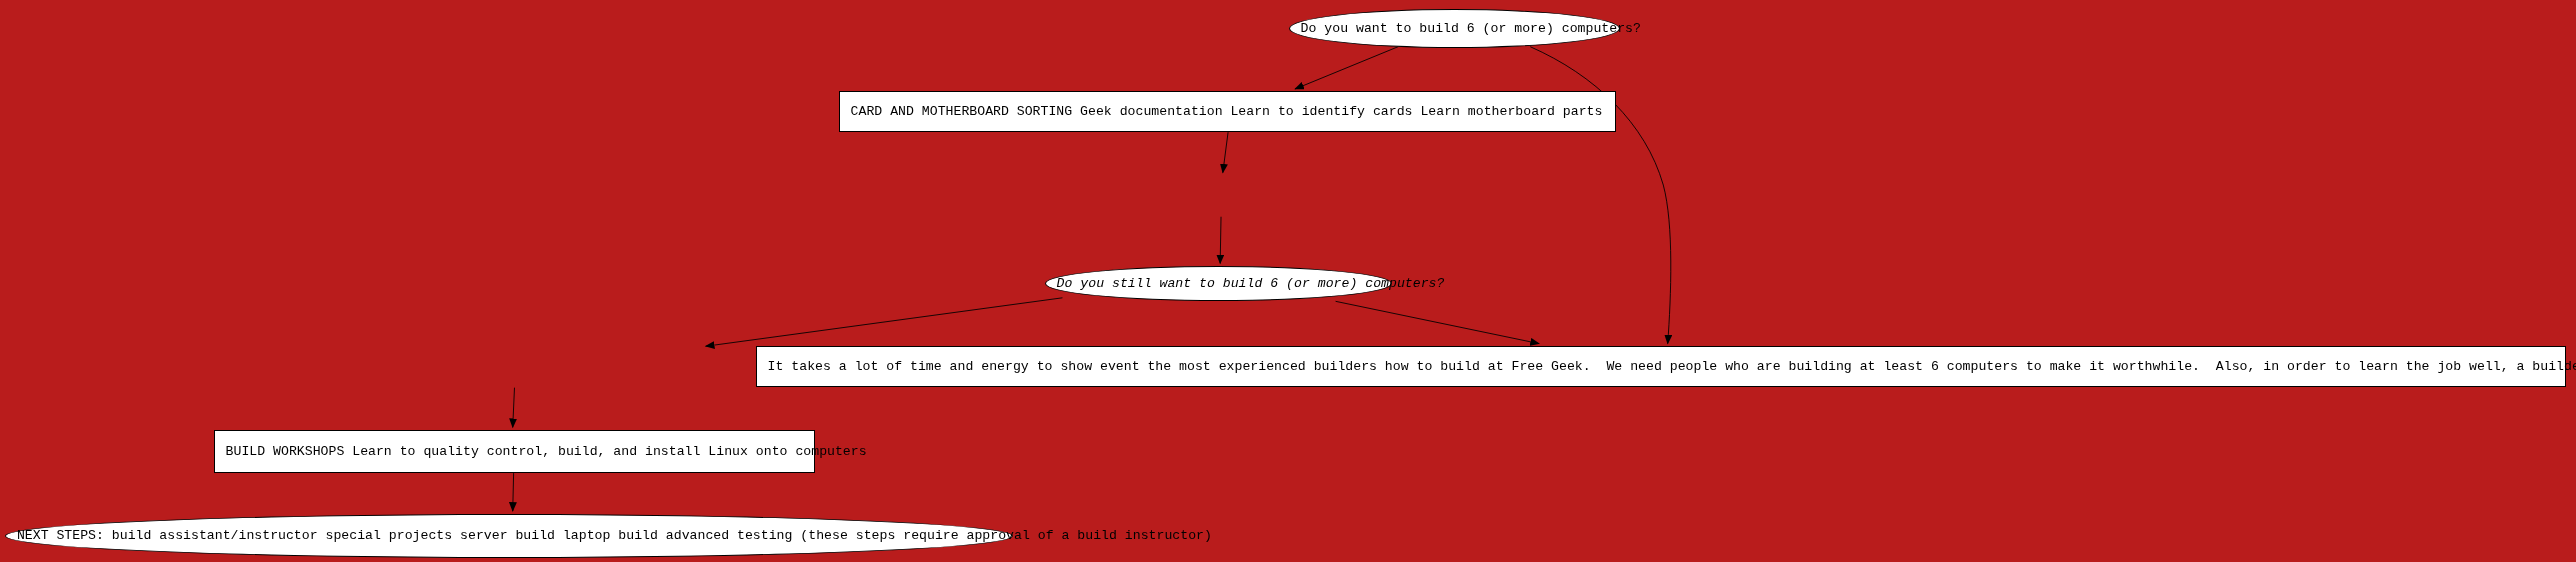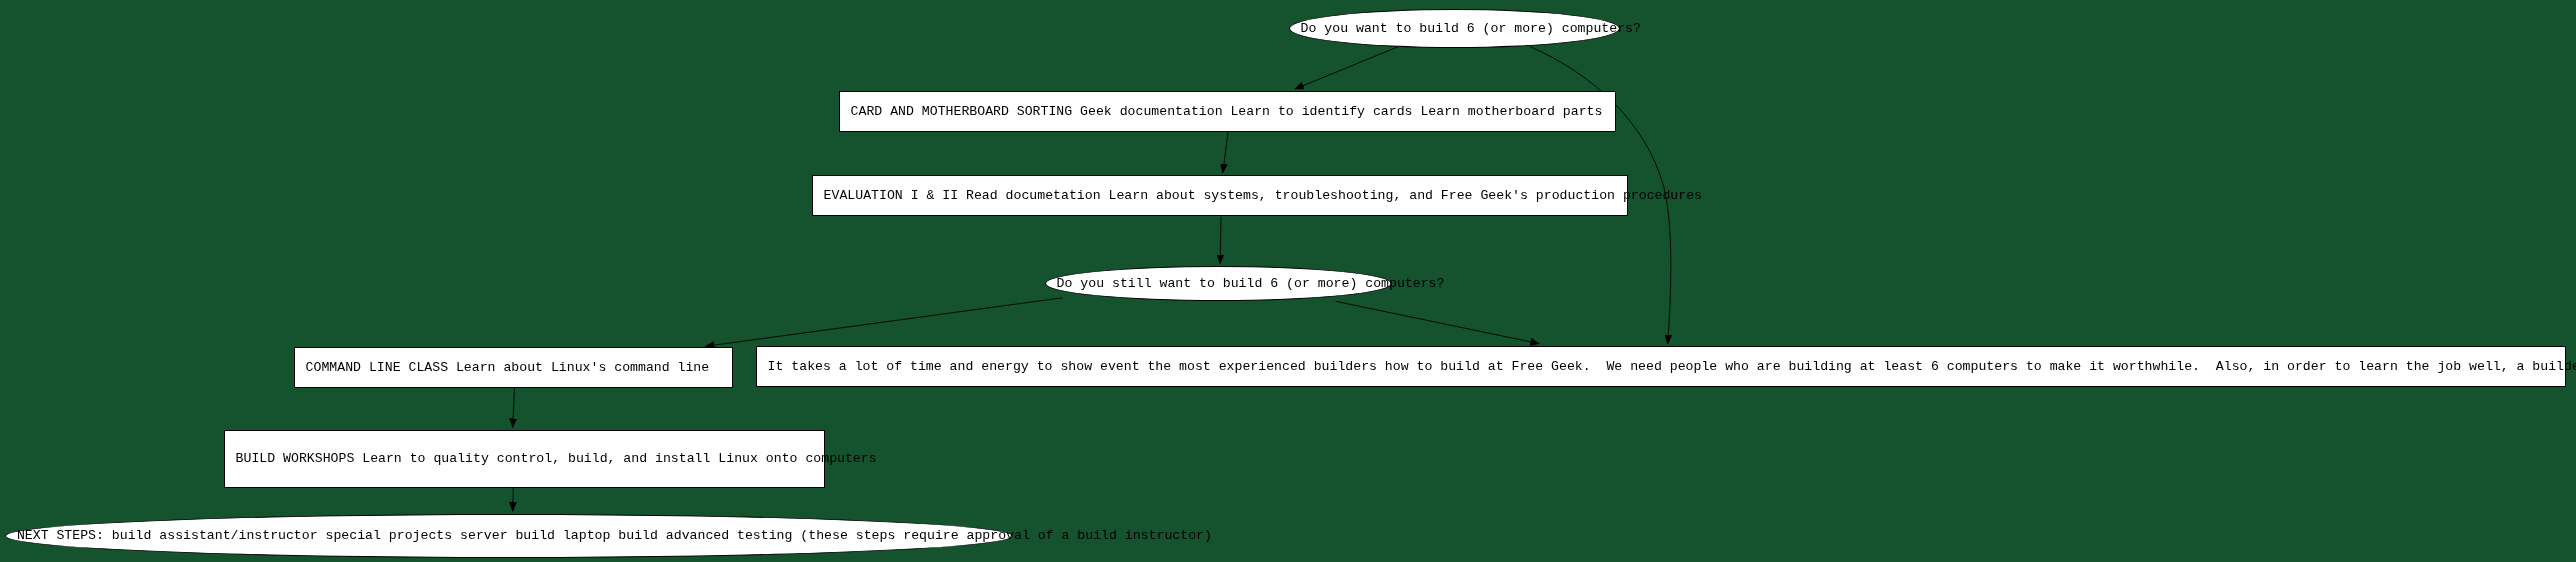--- a/index.html
+++ b/index.html
@@ -4,21 +4,21 @@
 <style>
   html, body {
     margin: 0;
     padding: 0;
     background: #ffffff;
   }
   .canvas {
     position: relative;
     width: 2576px;
     height: 563px;
-    background: #14532d;
+    background: #b91c1c;
     overflow: hidden;
     font-family: "Liberation Mono", "DejaVu Sans Mono", monospace;
     font-size: 13.2px;
     color: #000000;
   }
   .edges-layer {
     position: absolute;
     left: 0;
     top: 0;
     width: 2576px;
@@ -37,24 +37,24 @@
     line-height: 1;
   }
   .node.ellipse {
     border-radius: 50%;
   }
   
   #n-want-six           { left: 1289px; top: 8.8px;  width: 331px;  height: 39px; }
   #n-note-test-out      { left: 1649px; top: 8.8px;  width: 592px;  height: 39px; }
   #n-card-sorting       { left: 839px;  top: 91px; width: 777px;  height: 41px; }
   #n-evaluation         { left: 812px;  top: 175px; width: 816px;  height: 41px; }
-  #n-still-want-six     { left: 1045px; top: 266px; width: 347px;  height: 35px; }
+  #n-still-want-six     { left: 1045px; top: 266px; width: 347px;  height: 35px; font-style: italic; }
   #n-command-line-class { left: 294px;  top: 347px; width: 439px;  height: 41px; }
   #n-not-worthwhile     { left: 756px;  top: 346px; width: 1810px; height: 41px; }
-  #n-build-workshops    { left: 224px;  top: 430px; width: 601px;  height: 58px; }
+  #n-build-workshops    { left: 214px;  top: 430px; width: 601px;  height: 43px; }
   #n-next-steps         { left: 5.3px;    top: 514px; width: 1008px; height: 44px; }
 </style>
 </head>
 <body>
 
 <div class="canvas">
 
   <svg class="edges-layer" width="2576" height="563" viewBox="0 0 2924 639" fill="none" stroke="#000000" stroke-width="1">
     <defs>
       <marker id="arrow" markerWidth="12" markerHeight="9" refX="10" refY="4.5" orient="auto" markerUnits="userSpaceOnUse">
@@ -69,25 +69,23 @@
     <path d="M1516,342 L1747,390" marker-end="url(#arrow)"></path>
     <path d="M584,440 L582,485" marker-end="url(#arrow)"></path>
     <path d="M583,537 L582,580" marker-end="url(#arrow)"></path>
   </svg>
 
   <div id="n-want-six" class="node ellipse">Do you want to build 6 (or more) computers?</div>
 
 
   <div id="n-card-sorting" class="node rect">CARD AND MOTHERBOARD SORTING Geek documentation Learn to identify cards Learn motherboard parts</div>
 
-  <div id="n-evaluation" class="node rect">EVALUATION I &amp; II Read documetation Learn about systems, troubleshooting, and Free Geek's production procedures</div>
 
   <div id="n-still-want-six" class="node ellipse">Do you still want to build 6 (or more) computers?</div>
 
-  <div id="n-command-line-class" class="node rect">COMMAND LINE CLASS Learn about Linux's command line</div>
 
   <div id="n-not-worthwhile" class="node rect">It takes a lot of time and energy to show event the most experienced builders how to build at Free Geek.  We need people who are building at least 6 computers to make it worthwhile.  Also, in order to learn the job well, a builde</div>
 
   <div id="n-build-workshops" class="node rect">BUILD WORKSHOPS Learn to quality control, build, and install Linux onto computers</div>
 
   <div id="n-next-steps" class="node ellipse">NEXT STEPS: build assistant/instructor special projects server build laptop build advanced testing (these steps require approval of a build instructor)</div>
 
 </div>
 
 

